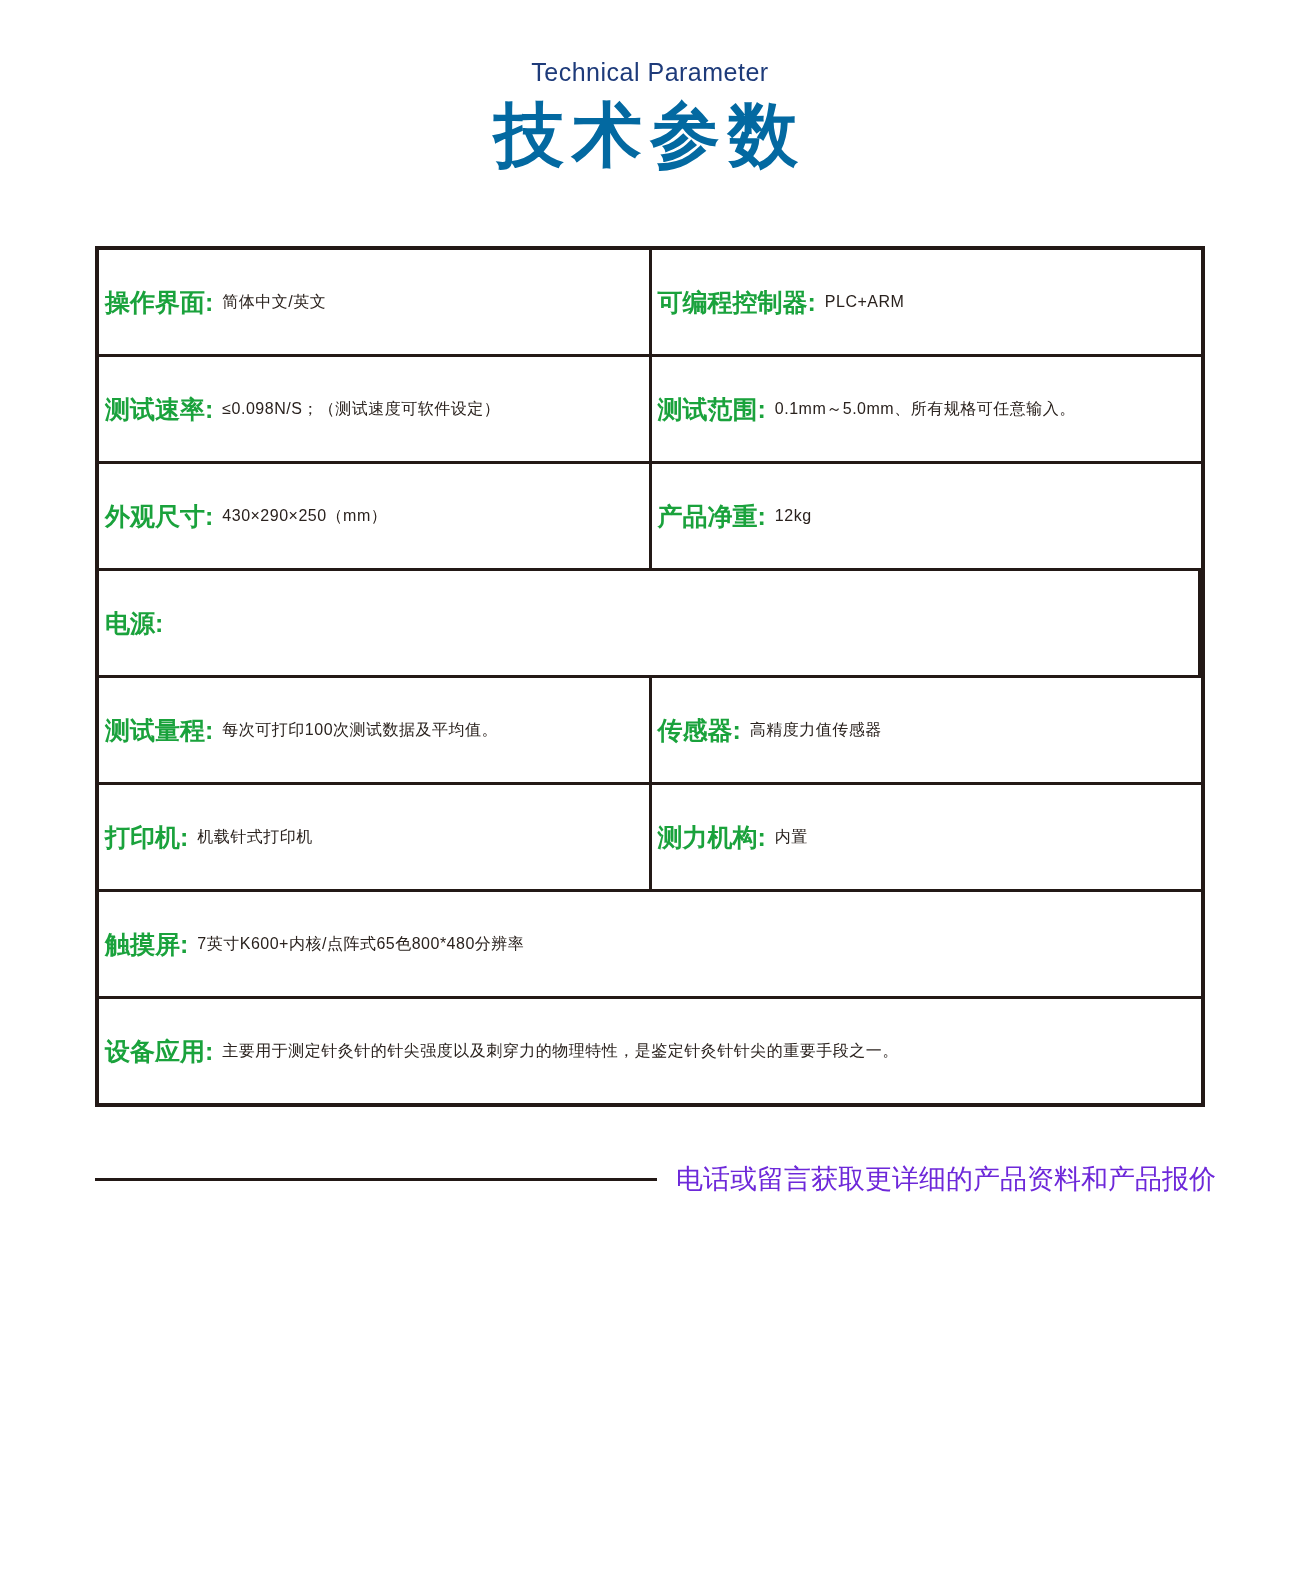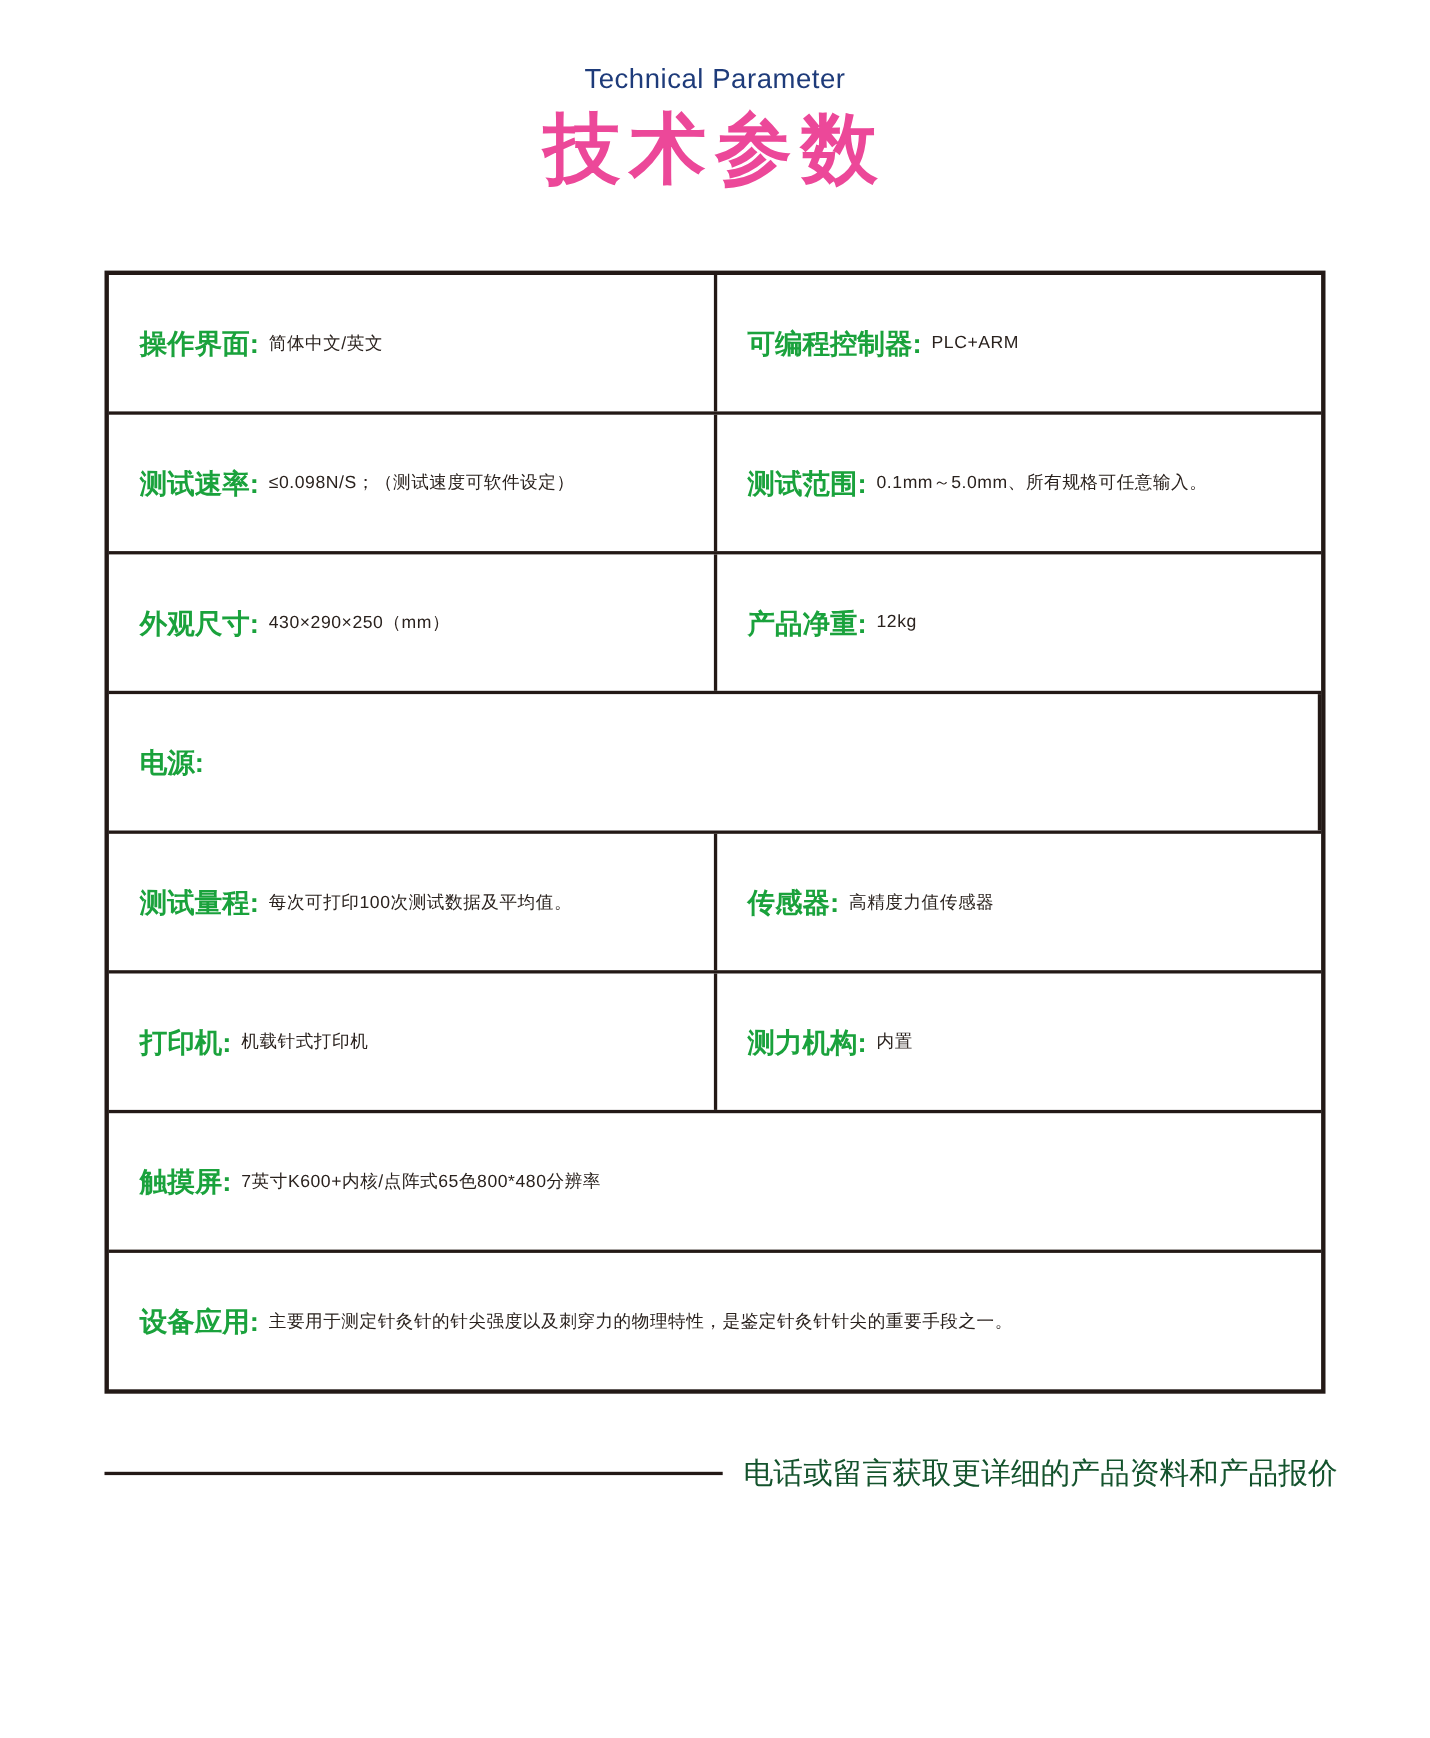--- a/index.html
+++ b/index.html
@@ -20,46 +20,46 @@
     text-align: center;
   }
   .subtitle {
     color: #1e3b7a;
     font-size: 25px;
     font-weight: normal;
     letter-spacing: 0.5px;
   }
   .title {
     margin: 10px 0 0 0;
-    color: #ec4899;
+    color: #0369a1;
     font-size: 70px;
     font-weight: 900;
     letter-spacing: 8px;
     line-height: 1.1;
   }
   .spec-table {
     width: 1110px;
     margin: 72px auto 0 auto;
     border: 4px solid #231916;
     box-sizing: border-box;
   }
   .spec-row {
     display: flex;
     border-bottom: 3px solid #231916;
   }
   .spec-row:last-child {
     border-bottom: none;
   }
   .spec-cell {
     flex: 1;
-    height: 124px;
+    height: 104px;
     box-sizing: border-box;
     display: flex;
     align-items: center;
-    padding: 0 14px 0 28px;
+    padding: 0 14px 0 6px;
     overflow: hidden;
   }
   .spec-row:not(.full) .spec-cell:first-child {
     border-right: 3px solid #231916;
   }
   .spec-label {
     color: #1aa23c;
     font-weight: bold;
     font-size: 25px;
     white-space: nowrap;
@@ -78,21 +78,21 @@
   }
   .footer-line {
     width: 562px;
     height: 3px;
     background: #231916;
     flex: none;
   }
   .footer-text {
     margin-left: 19px;
     font-size: 27px;
-    color: #14532d;
+    color: #6d28d9;
     white-space: nowrap;
   }
 </style>
 </head>
 <body>
 
 <div class="page">
 
   <div class="header">
     <div class="subtitle">Technical Parameter</div>

